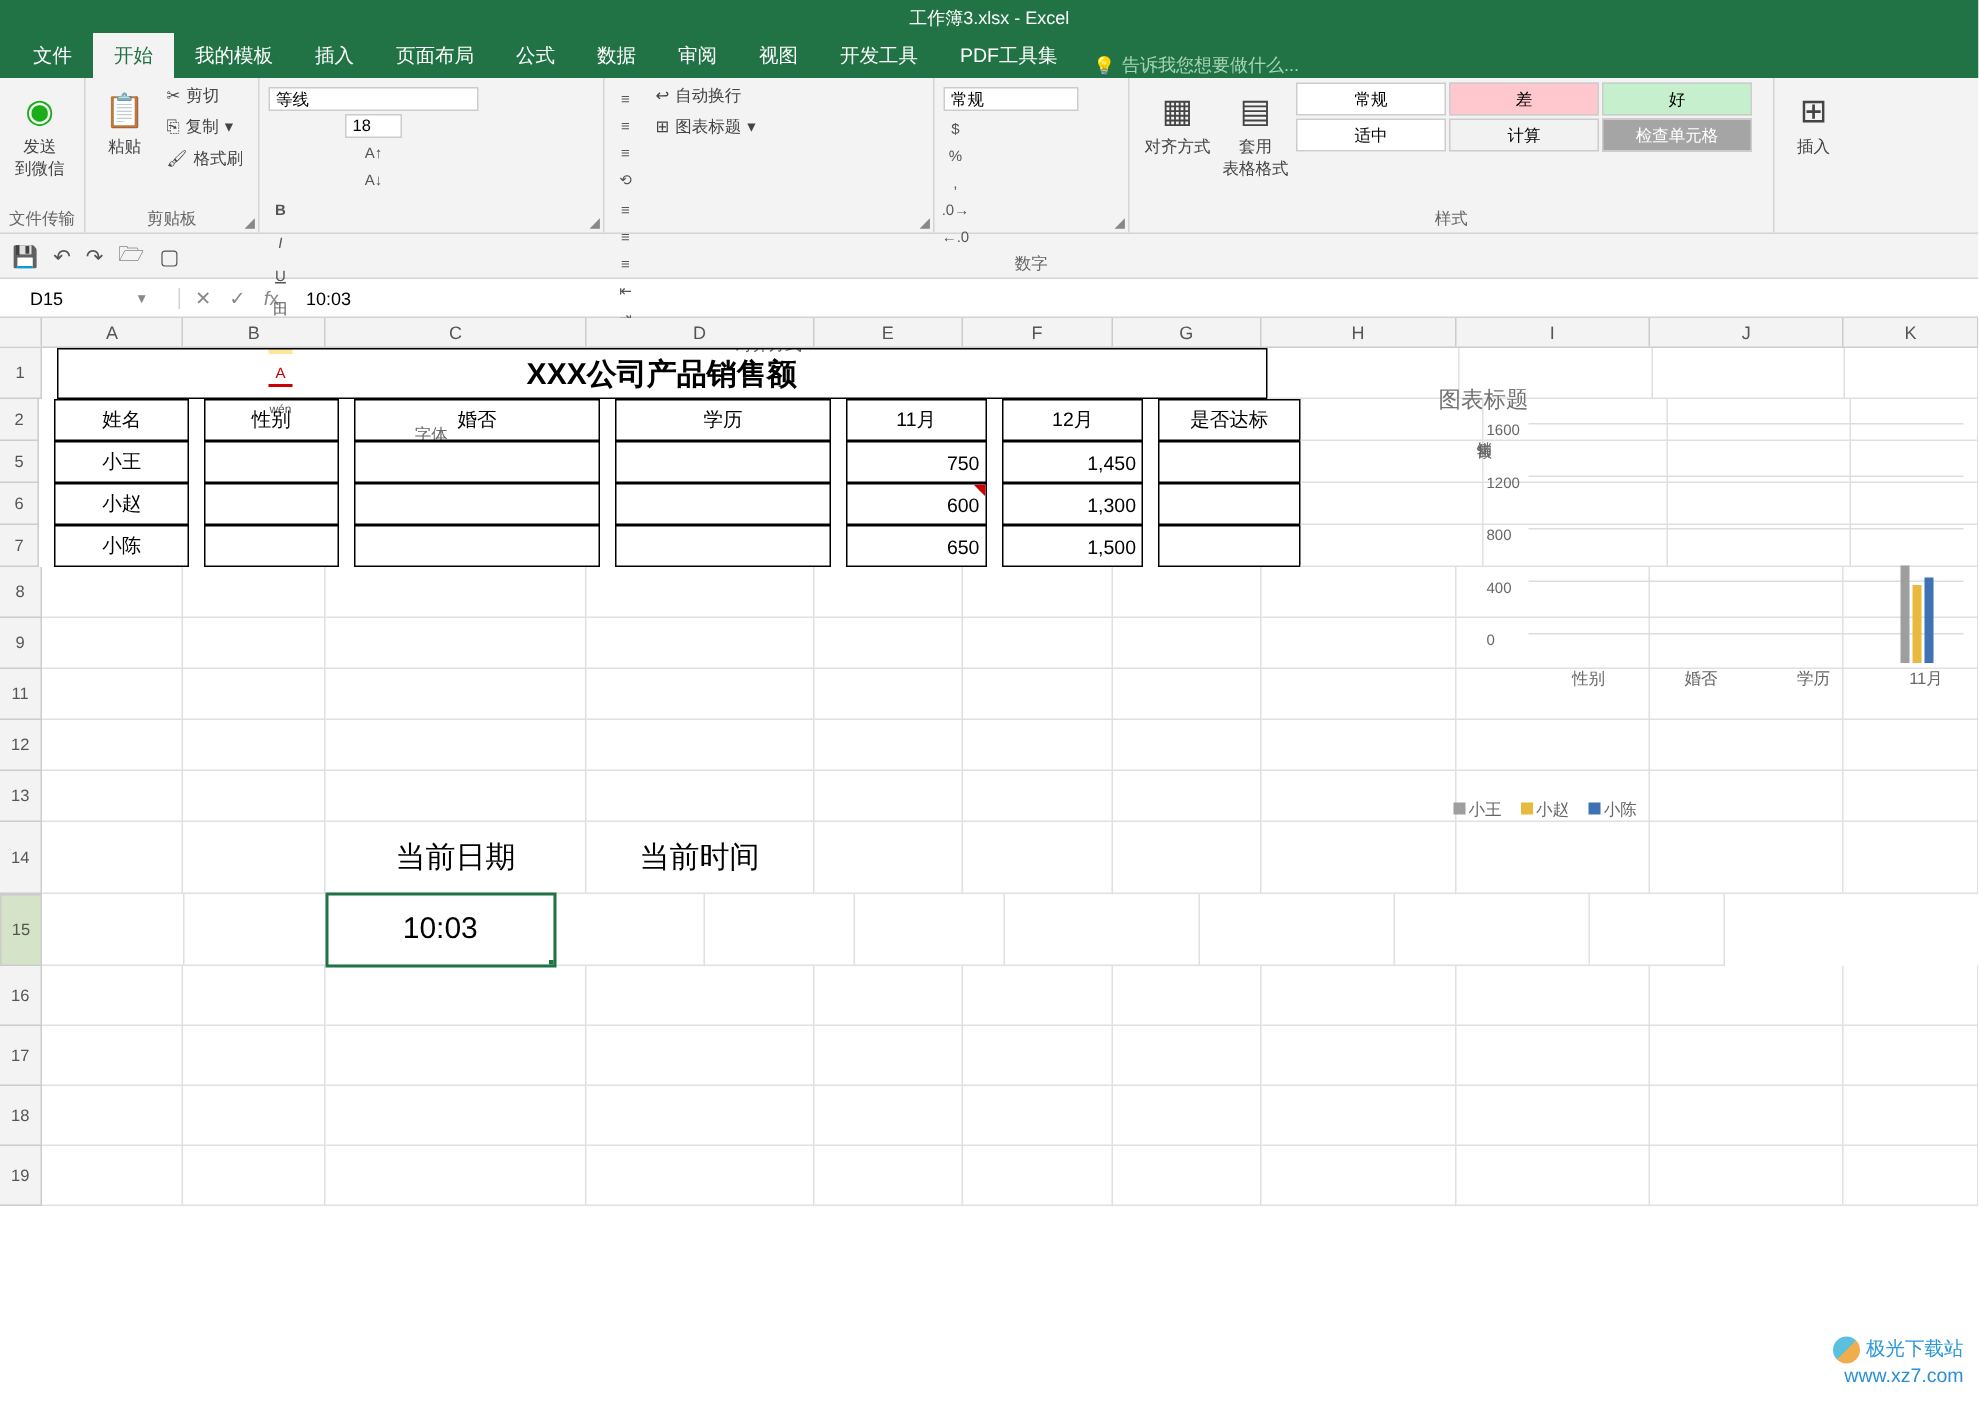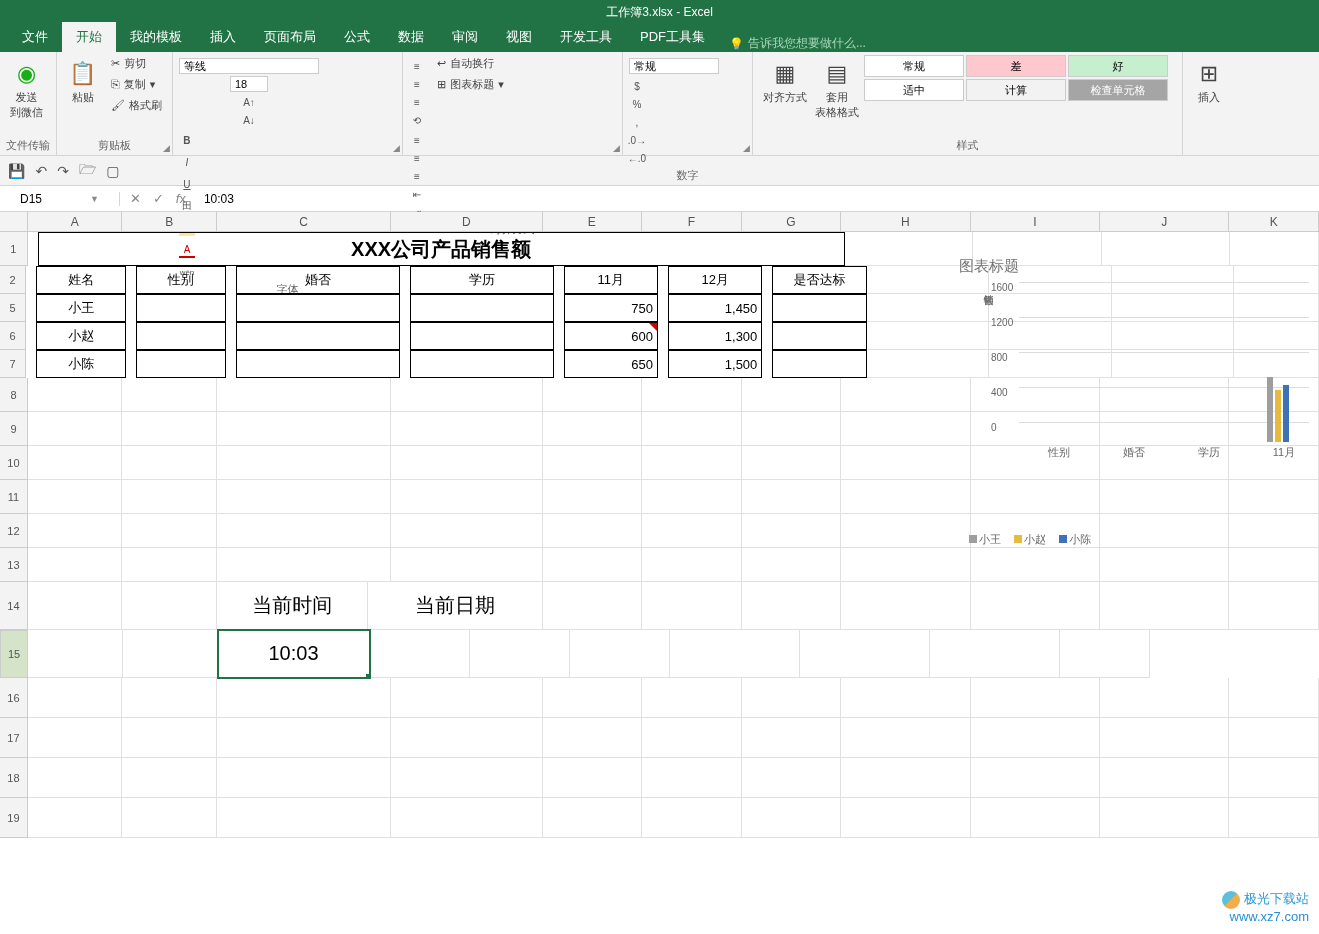--- a/index.html
+++ b/index.html
@@ -388,34 +388,20 @@
         <div class="cell cD"></div>
         <div class="cell cE"></div>
         <div class="cell cF"></div>
         <div class="cell cG"></div>
         <div class="cell cH"></div>
         <div class="cell cI"></div>
         <div class="cell cJ"></div>
         <div class="cell cK"></div>
       </div>
     <div class="row" style="height:34px">
-        <div class="rh">10</div>
-        <div class="cell cA"></div>
-        <div class="cell cB"></div>
-        <div class="cell cC"></div>
-        <div class="cell cD"></div>
-        <div class="cell cE"></div>
-        <div class="cell cF"></div>
-        <div class="cell cG"></div>
-        <div class="cell cH"></div>
-        <div class="cell cI"></div>
-        <div class="cell cJ"></div>
-        <div class="cell cK"></div>
-      </div>
-    <div class="row" style="height:34px">
         <div class="rh">11</div>
         <div class="cell cA"></div>
         <div class="cell cB"></div>
         <div class="cell cC"></div>
         <div class="cell cD"></div>
         <div class="cell cE"></div>
         <div class="cell cF"></div>
         <div class="cell cG"></div>
         <div class="cell cH"></div>
         <div class="cell cI"></div>
@@ -448,22 +434,22 @@
         <div class="cell cH"></div>
         <div class="cell cI"></div>
         <div class="cell cJ"></div>
         <div class="cell cK"></div>
       </div>
 
     <div class="row" style="height:48px">
       <div class="rh">14</div>
       <div class="cell cA"></div>
         <div class="cell cB"></div>
+      <div class="cell cC bigtxt">当前日期</div>
       <div class="cell cD bigtxt">当前时间</div>
-      <div class="cell cC bigtxt">当前日期</div>
       <div class="cell cE"></div>
         <div class="cell cF"></div>
         <div class="cell cG"></div>
         <div class="cell cH"></div>
         <div class="cell cI"></div>
         <div class="cell cJ"></div>
         <div class="cell cK"></div>
     </div>
 
     <div class="row" style="height:48px">

